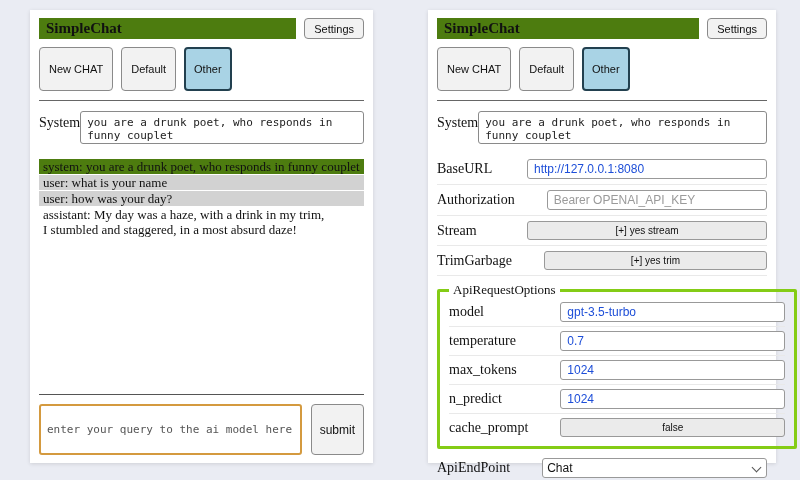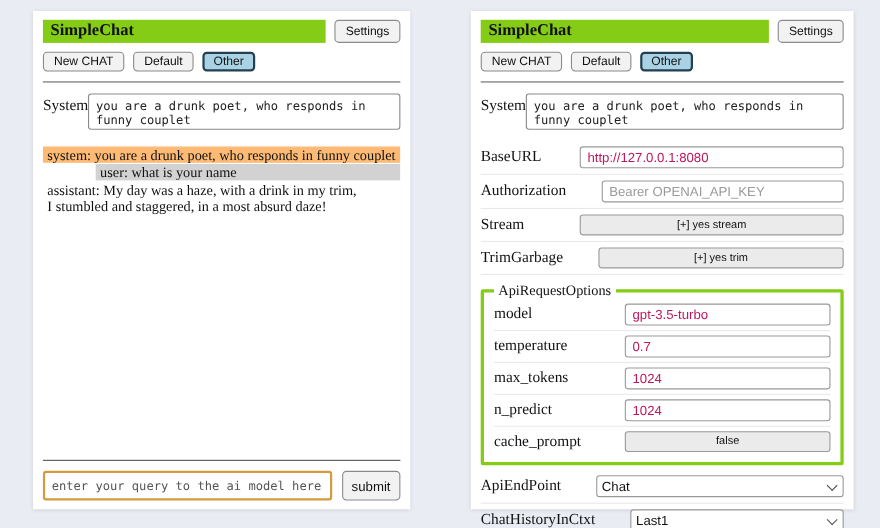--- a/index.html
+++ b/index.html
@@ -20,41 +20,41 @@
     display: flex;
     flex-direction: column;
   }
   .panel.left  { left: 30px;  width: 343px; }
   .panel.right { left: 428px; width: 348px; }
 
   
   .hdr { display: flex; gap: 8px; align-items: stretch; }
   .titlebar {
     flex: 1;
-    background: #84cc16;
+    background: #4d7c0f;
     font-weight: bold;
     font-size: 15px;
     padding: 2px 7px;
     color: #111;
   }
   button {
     font-family: "Liberation Sans", sans-serif;
     font-size: 11px;
     color: #111;
     background: #f2f2f2;
     border: 1px solid #8a8a8a;
     border-radius: 4px;
     padding: 2px 9px;
     cursor: pointer;
   }
   .tabs { display: flex; gap: 8px; margin: 8px 0 7px; }
   .tab.active {
     background: #a9d3e5;
     border: 2px solid #22404f;
-    padding: 1px 8px;
+    padding: 14px 8px;
     text-align: center;
   }
   hr.dark { border: none; border-top: 1px solid #666; margin: 2px 0 7px; }
 
   
   .sysrow { display: flex; gap: 0; margin: 3px 0 8px; }
   .syslabel { font-size: 14px; padding-top: 4px; color: #111; }
   textarea.sys {
     flex: 1;
     height: 33px;
@@ -72,33 +72,33 @@
   
   .chat { flex: 1; margin-top: 7px; overflow: hidden; }
   .msg {
     font-size: 13px;
     line-height: 15px;
     padding: 0 4px;
     margin-bottom: 1px;
     color: #111;
     white-space: pre-line;
   }
-  .msg.system { background: #fdba74; }
-  .msg.user   { background: #d2d2d2; margin-left: 48px; }
+  .msg.system { background: #4d7c0f; }
+  .msg.user   { background: #d2d2d2; }
   .msg.assistant { background: transparent; }
 
   
   .qwrap { margin-top: auto; }
   hr.q { border: none; border-top: 1px solid #555; margin: 0 0 9px; }
   .qrow { display: flex; gap: 9px; align-items: stretch; }
   input.query {
     flex: 1;
     font-family: "DejaVu Sans Mono", monospace;
     font-size: 11px;
-    padding: 5px 6px;
+    padding: 17px 6px;
     border: 1px solid #999;
     border-radius: 3px;
     color: #333;
   }
   input.query::placeholder { color: #555; }
   .left input.query { border: 2px solid #d49a3f; }
   button.submit { font-size: 12px; padding: 2px 8px; border-radius: 4px; }
 
   
   .settings { margin-top: 2px; }
@@ -111,21 +111,21 @@
     gap: 32px;
   }
   .lbl { font-size: 14px; color: #111; }
   .ctl { width: 240px; }
   input.ctl {
     font-family: "Liberation Sans", sans-serif;
     font-size: 12px;
     padding: 2px 6px;
     border: 1px solid #999;
     border-radius: 3px;
-    color: #be185d;
+    color: #1d4ed8;
   }
   input.ctl::placeholder { color: #9a9a9a; }
   button.ctl {
     background: #ebebeb;
     border: 1px solid #999;
     border-radius: 3px;
     font-size: 10px;
     padding: 3px 0;
     text-align: center;
   }
@@ -152,21 +152,21 @@
     transform: rotate(45deg);
     pointer-events: none;
   }
   fieldset {
     border: 3px solid #84cc16;
     border-radius: 2px;
     margin: 6px 0 4px;
     padding: 0 9px 5px;
   }
   legend { font-size: 13px; padding: 0 4px; color: #111; }
-  fieldset .ctl, fieldset .selwrap { width: 187px; }
+  fieldset .ctl, fieldset .selwrap { width: 225px; }
   fieldset .srow { padding: 4px 0; }
   fieldset .srow:last-child { border-bottom: none; }
 </style>
 </head>
 <body>
 
 <div class="panel left">
   <div class="hdr">
     <div class="titlebar">SimpleChat</div>
     <button>Settings</button>
@@ -181,20 +181,21 @@
   <hr class="dark">
 
   <div class="sysrow">
     <span class="syslabel">System</span>
     <textarea class="sys" spellcheck="false" style="">you are a drunk poet, who responds in funny couplet</textarea>
   </div>
 
   <div class="chat">
     <div class="msg system">system: you are a drunk poet, who responds in funny couplet</div>
     <div class="msg user">user: what is your name</div>
+    <div class="msg user">user: how was your day?</div>
     <div class="msg assistant">assistant: My day was a haze, with a drink in my trim,
 I stumbled and staggered, in a most absurd daze!</div>
   </div>
 
   <div class="qwrap">
     <hr class="q">
     <div class="qrow">
       <input class="query" placeholder="enter your query to the ai model here" style="">
       <button class="submit">submit</button>
     </div>

